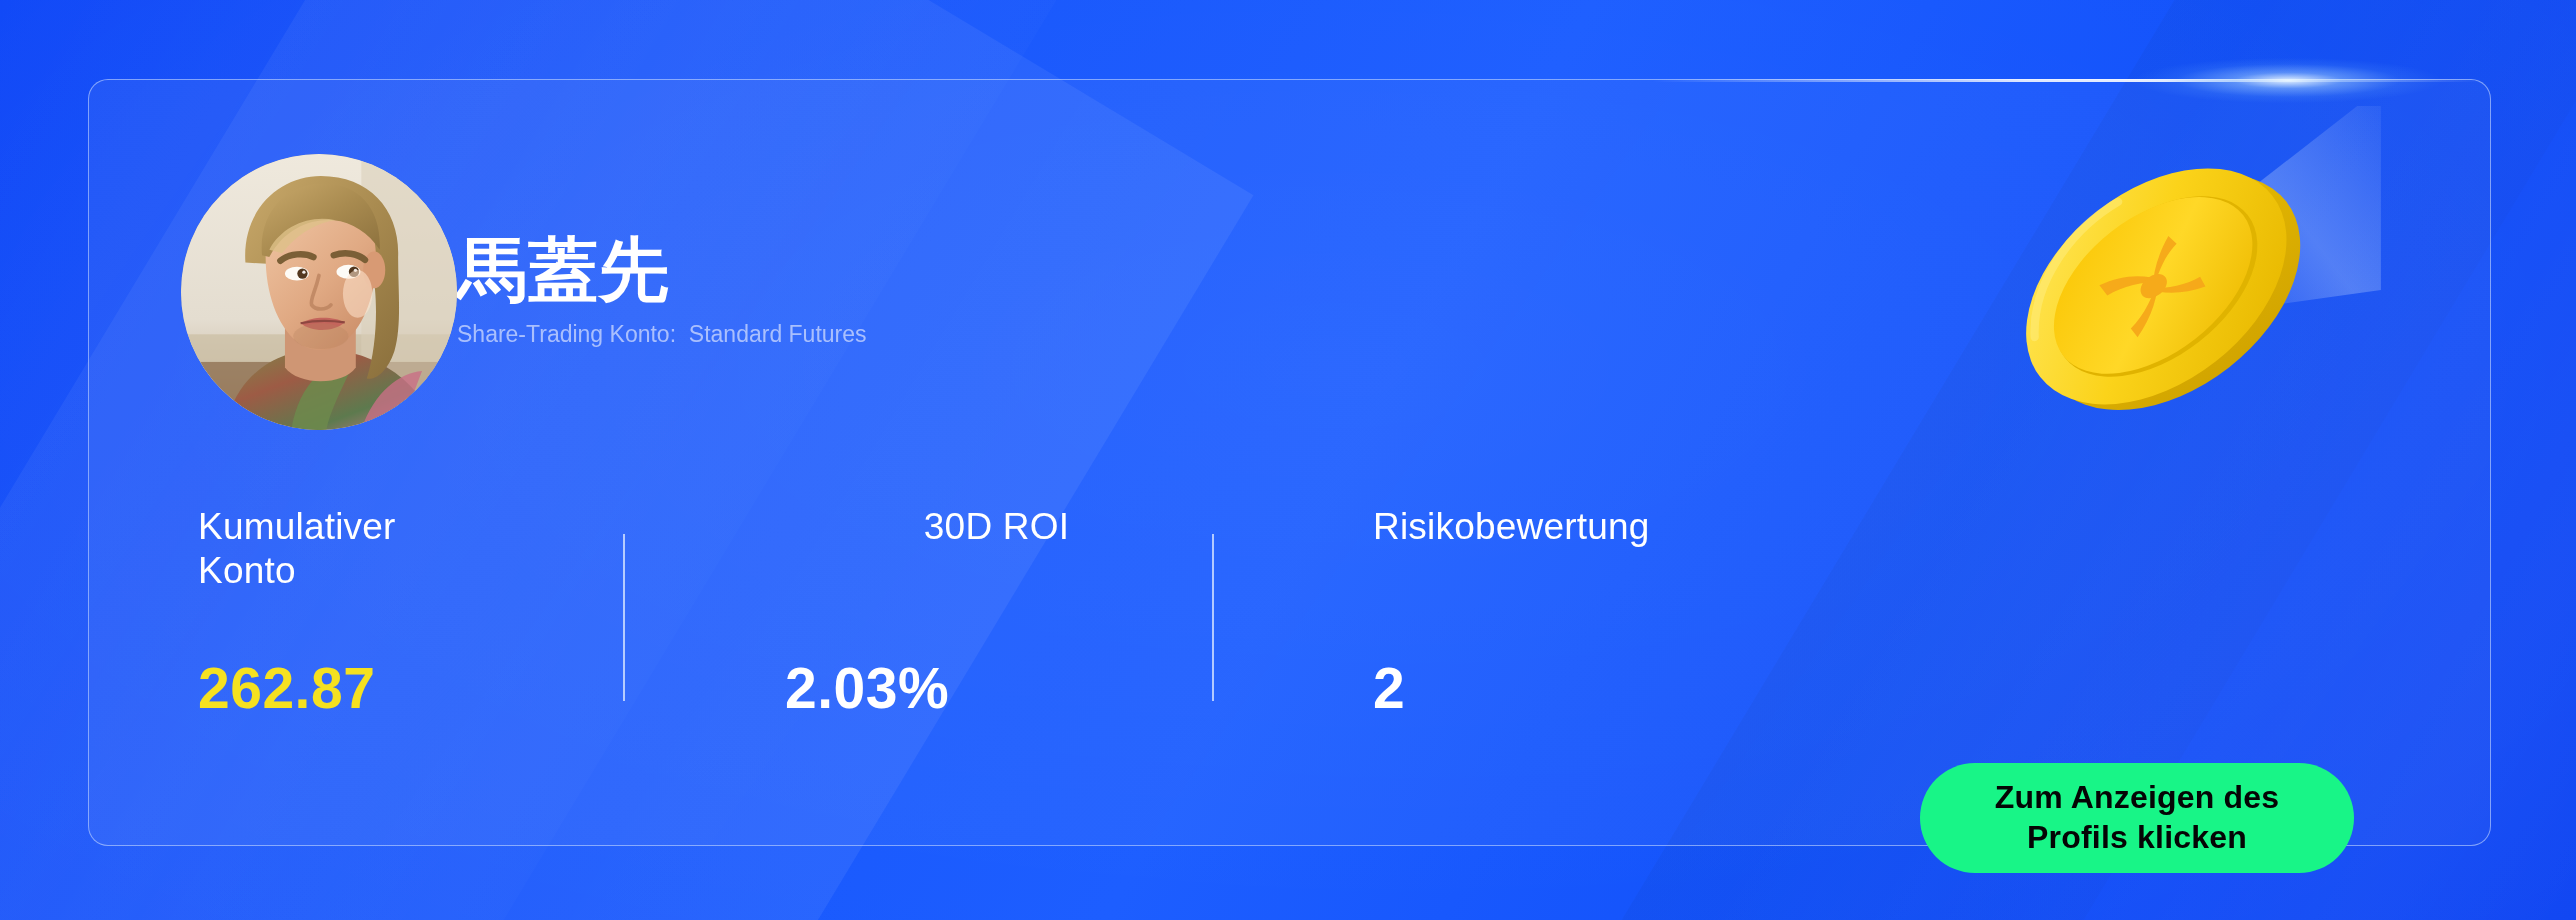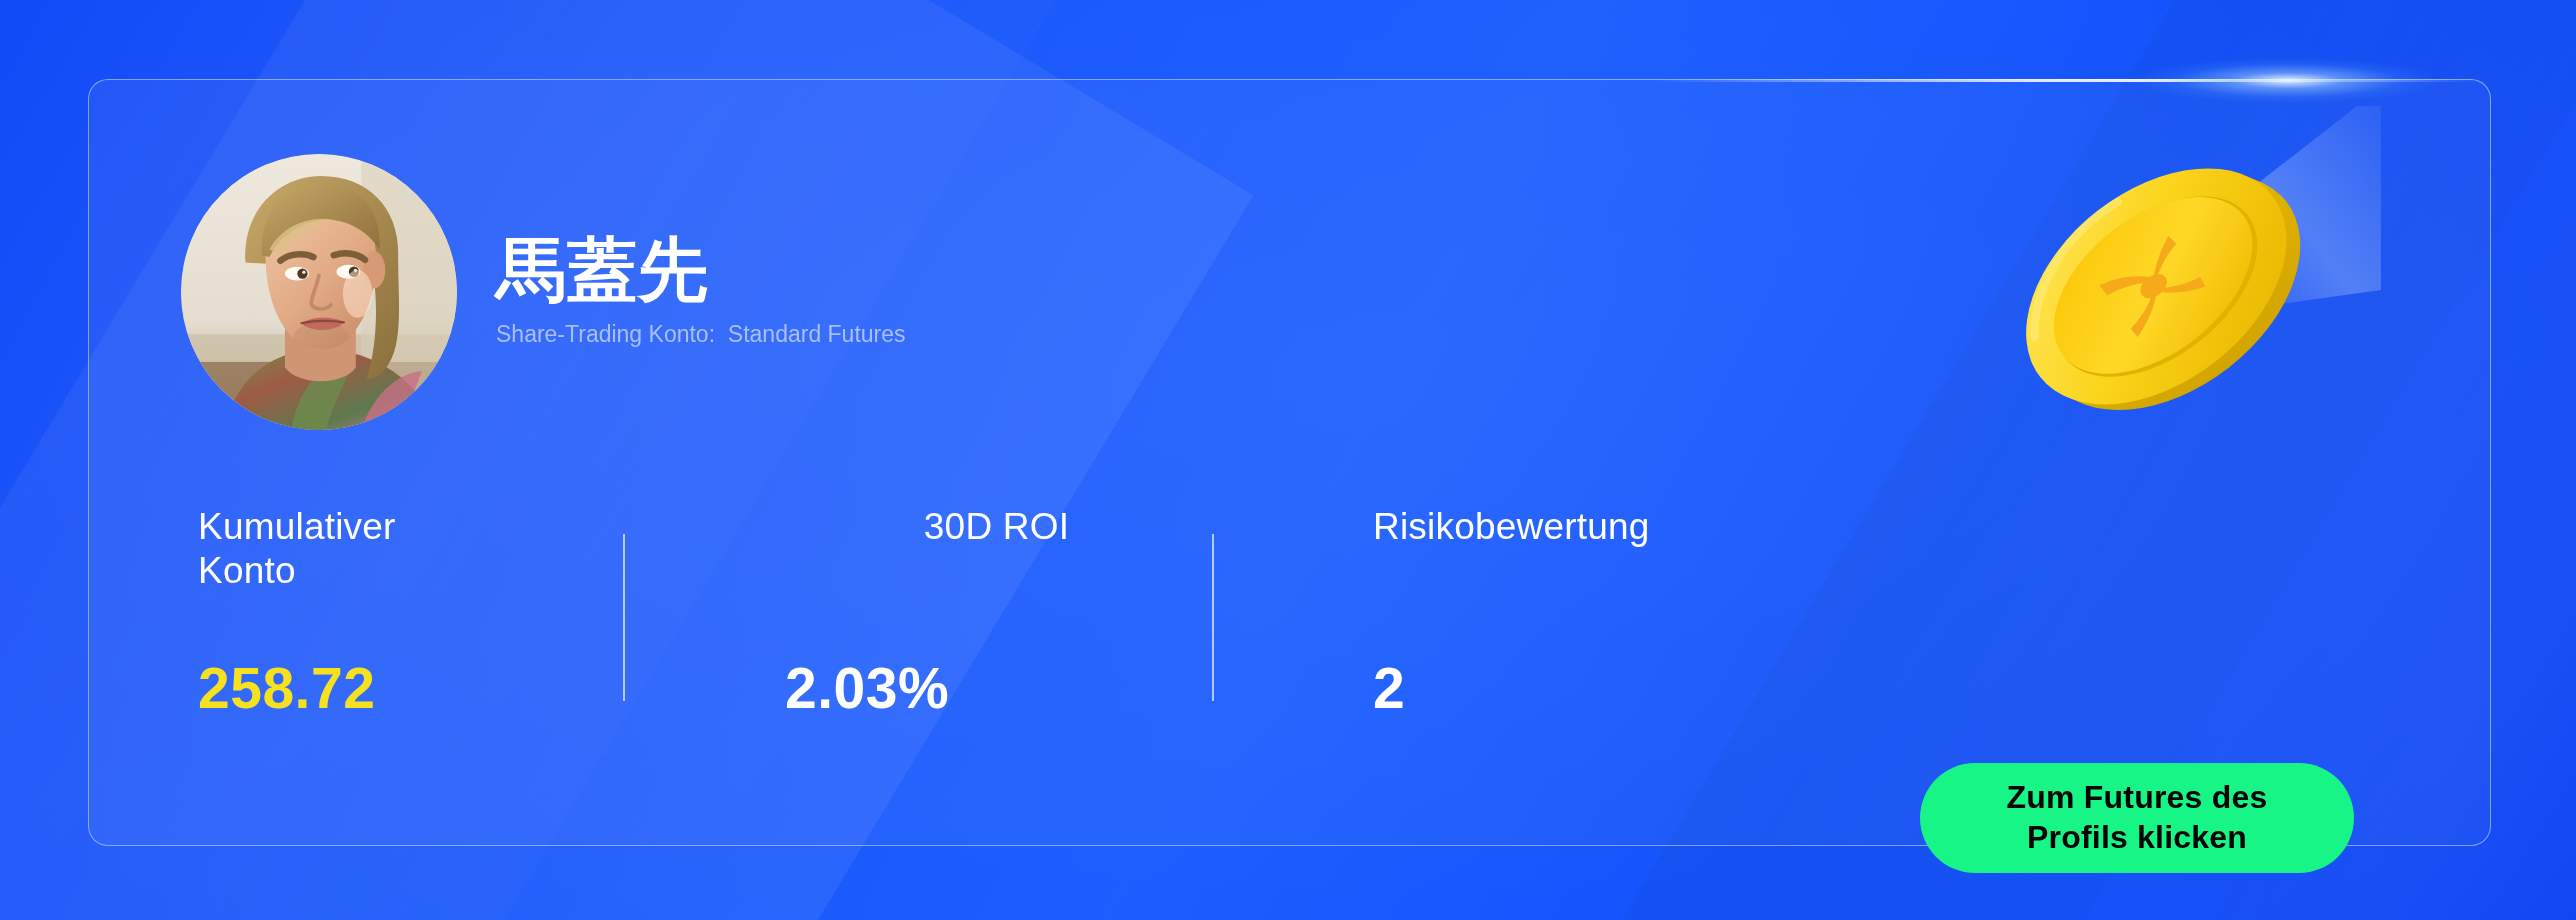--- a/index.html
+++ b/index.html
@@ -106,21 +106,20 @@
     height: 276px;
     border-radius: 50%;
     overflow: hidden;
     flex: none;
     position: relative;
     background: #cfc6b4;
   }
   #avatar svg { display:block; width:276px; height:276px; }
 
   #identity {
-    margin-left: 39px;
     padding-bottom: 3.7px;
   }
   #profile-name {
     font-size: 70px;
     font-weight: 700;
     color: #ffffff;
     line-height: 1.08;
     letter-spacing: 0.9px;
     white-space: nowrap;
   }
@@ -363,36 +362,36 @@
           <path d="M-138 -38 C -104 -86, -36 -106, 24 -98" stroke="#fff08a" stroke-width="9" fill="none" opacity="0.45" stroke-linecap="round"></path>
         </g>
       </svg>
     </div>
 
     <div id="stats-row">
 
       <div class="stat" id="stat-profit">
         <div class="stat-label">Kumulativer
 Konto</div>
-        <div class="stat-value accent">258.72</div>
+        <div class="stat-value accent">262.87</div>
       </div>
 
       <div class="divider" id="divider-1"></div>
 
       <div class="stat" id="stat-roi">
         <div class="stat-label">30D ROI</div>
         <div class="stat-value">2.03%</div>
       </div>
 
       <div class="divider" id="divider-2"></div>
 
       <div class="stat" id="stat-risk">
         <div class="stat-label">Risikobewertung</div>
         <div class="stat-value">2</div>
       </div>
 
-      <button id="cta-button">Zum Futures des
+      <button id="cta-button">Zum Anzeigen des
 Profils klicken</button>
     </div>
 
   </div>
 </div>
 
 
 </body></html>

